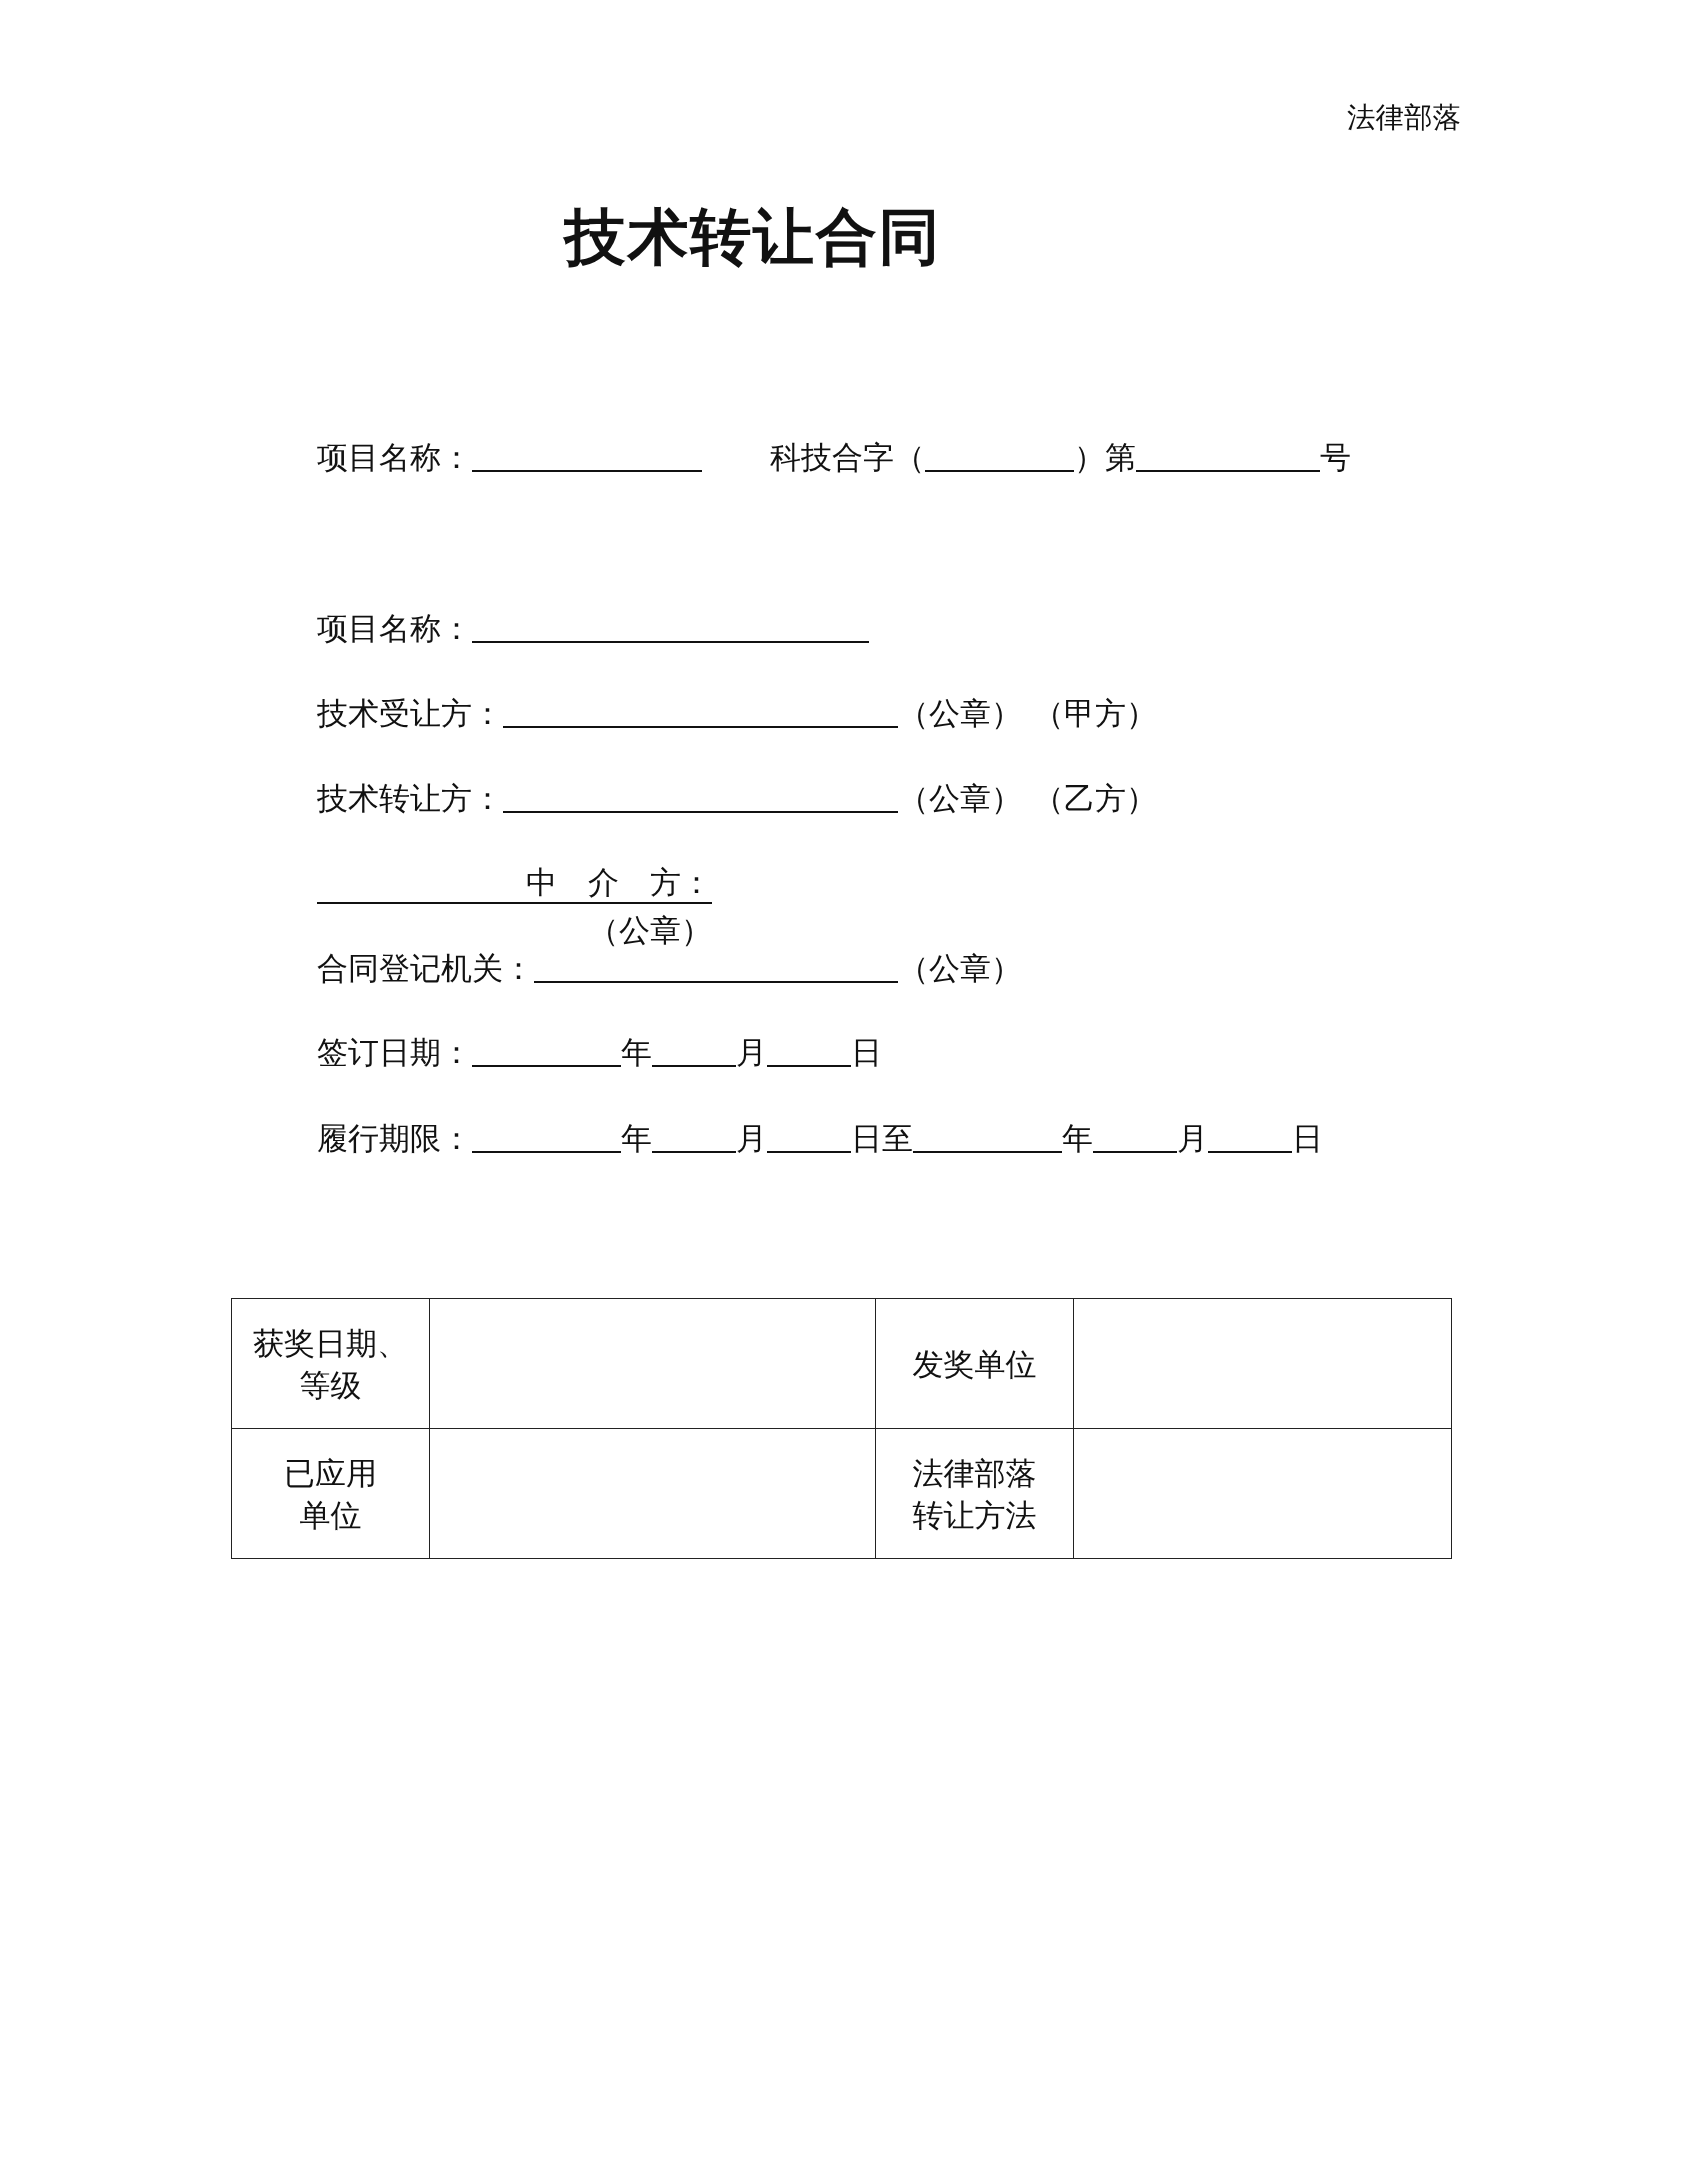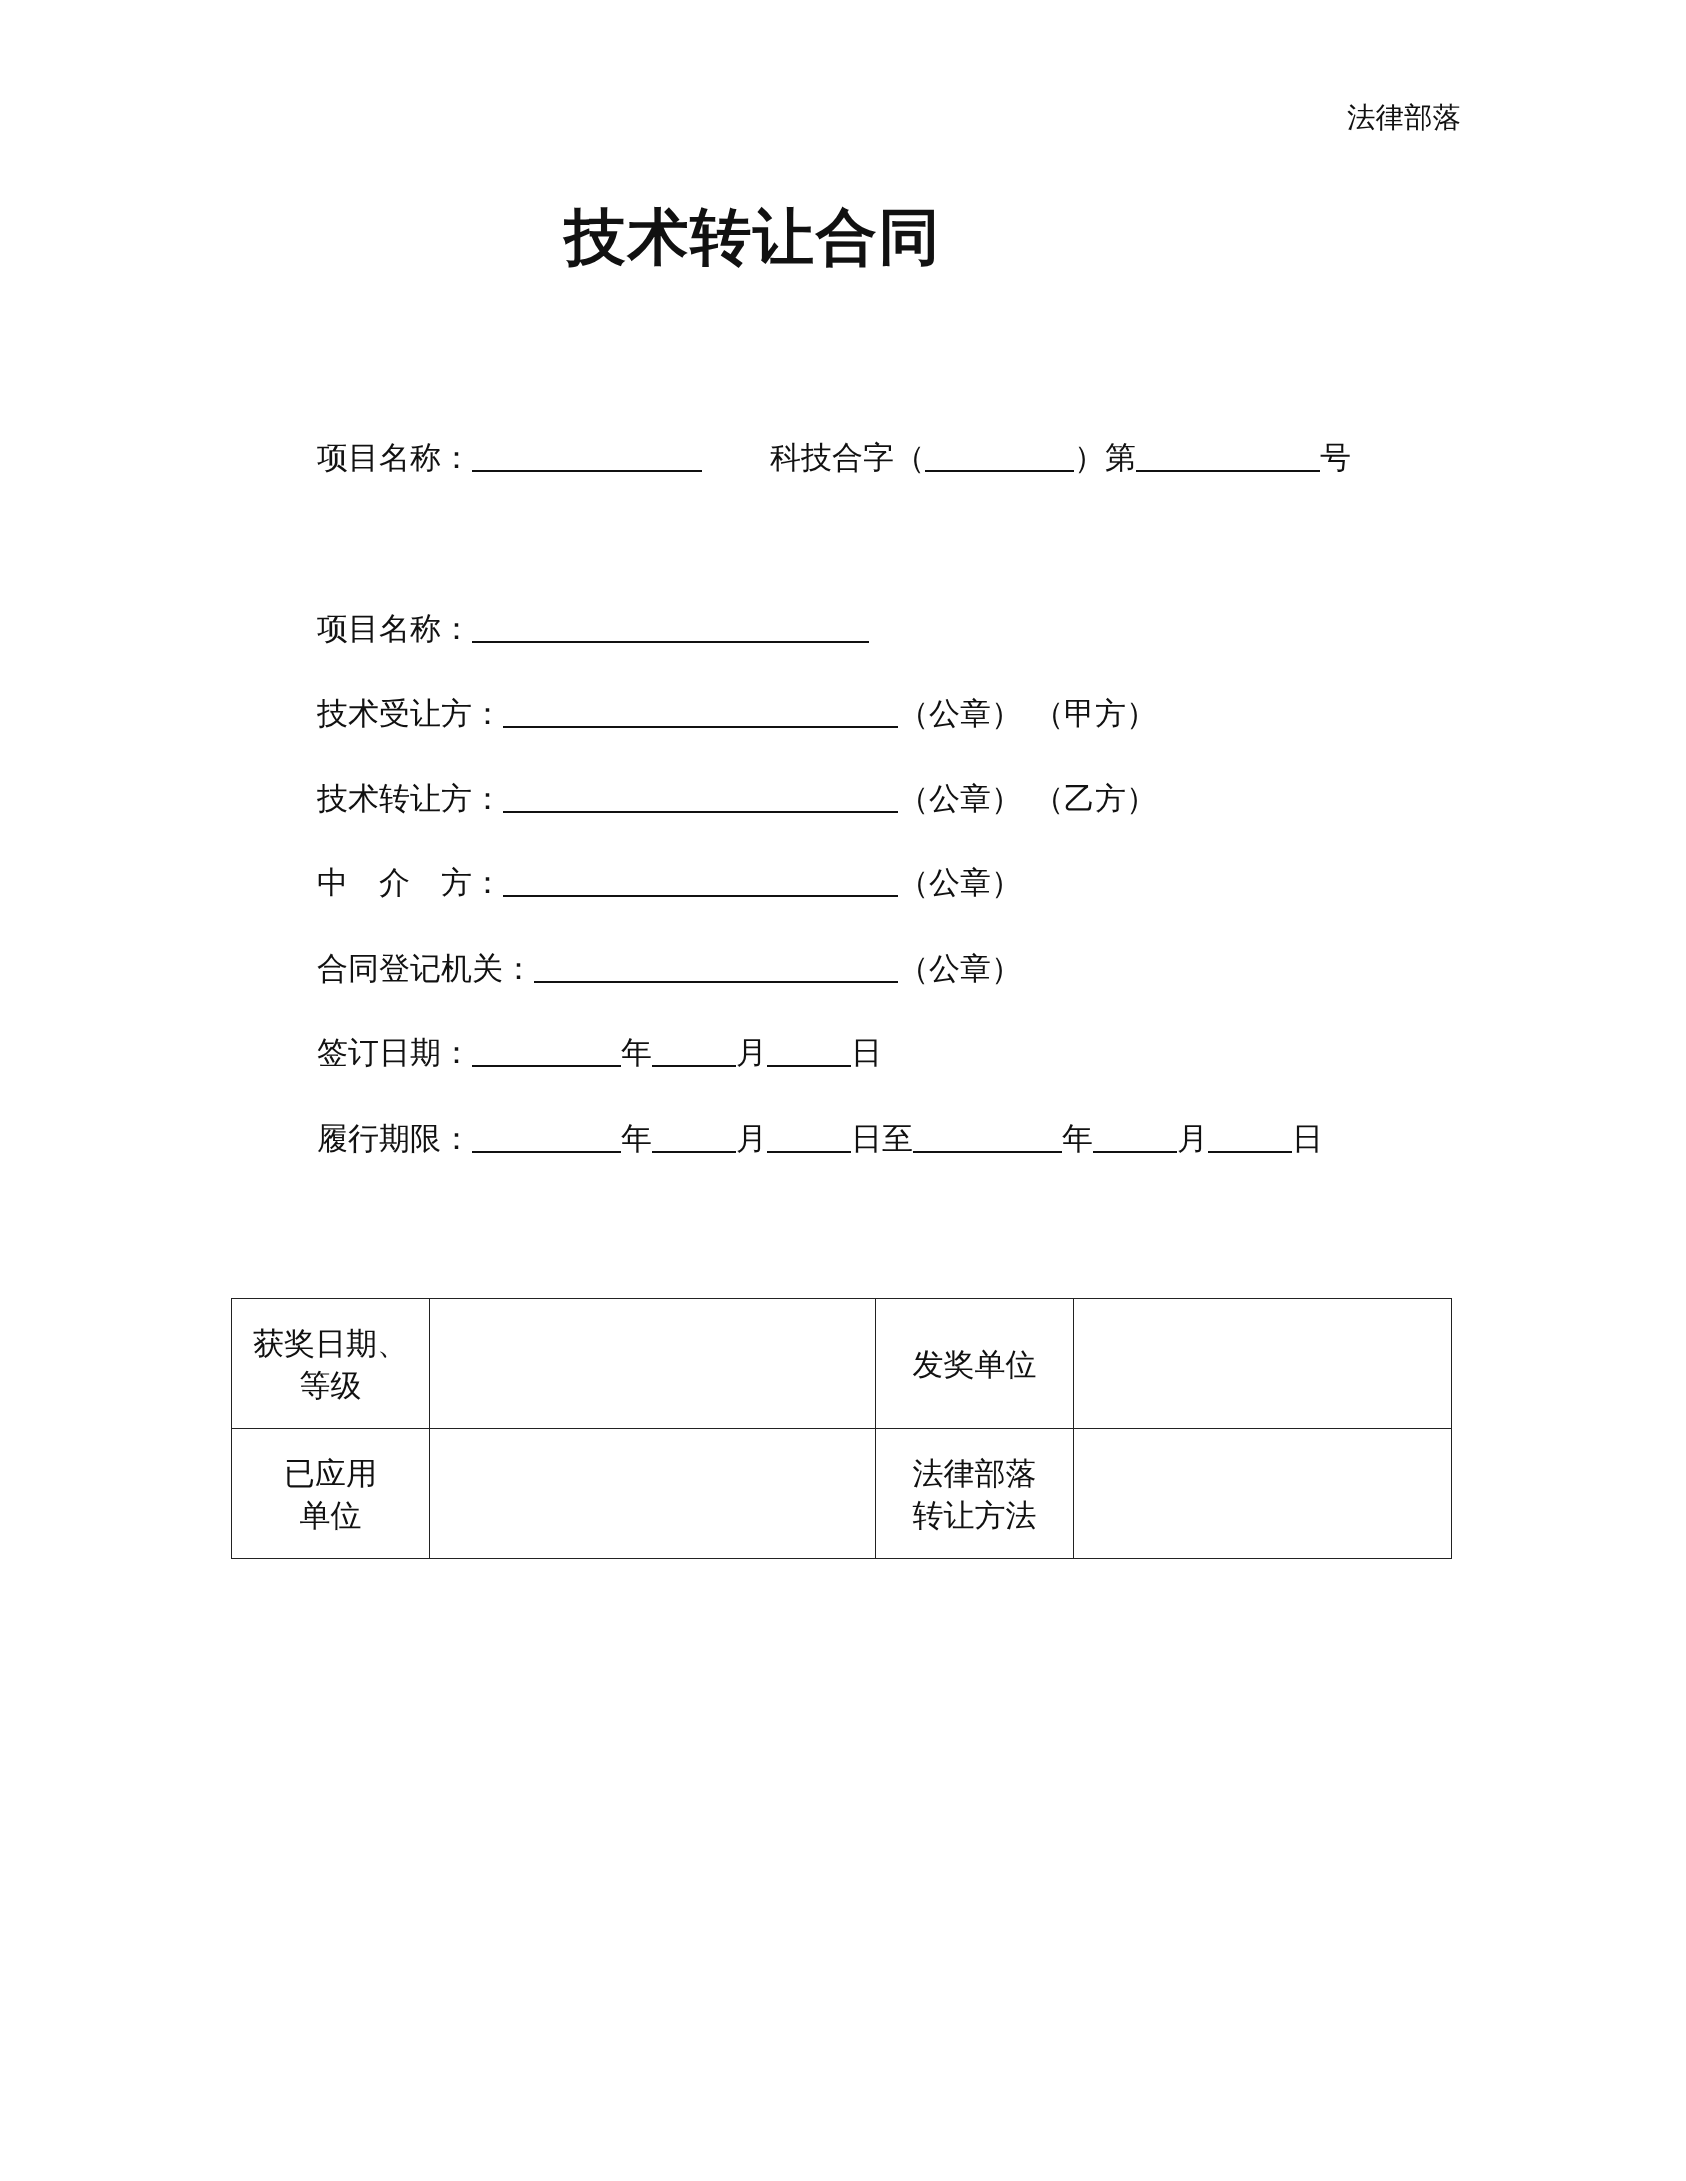--- a/index.html
+++ b/index.html
@@ -52,21 +52,21 @@
 </div>
 
 <div class="abs line" style="left:317px; top:778px;">
   <span>技术转让方：</span>
   <span class="u" style="width:395px;"></span>
   <span>（公章）</span>
   <span style="width:11px;"></span>
   <span>（乙方）</span>
 </div>
 
-<div class="abs line" style="left:317px; top:862px;">
+<div class="abs line" style="left:317px; top:862px;flex-direction:column;">
   <span>中　介　方：</span>
   <span class="u" style="width:395px;"></span>
   <span>（公章）</span>
 </div>
 
 <div class="abs line" style="left:317px; top:948px;">
   <span>合同登记机关：</span>
   <span class="u" style="width:364px;"></span>
   <span>（公章）</span>
 </div>

